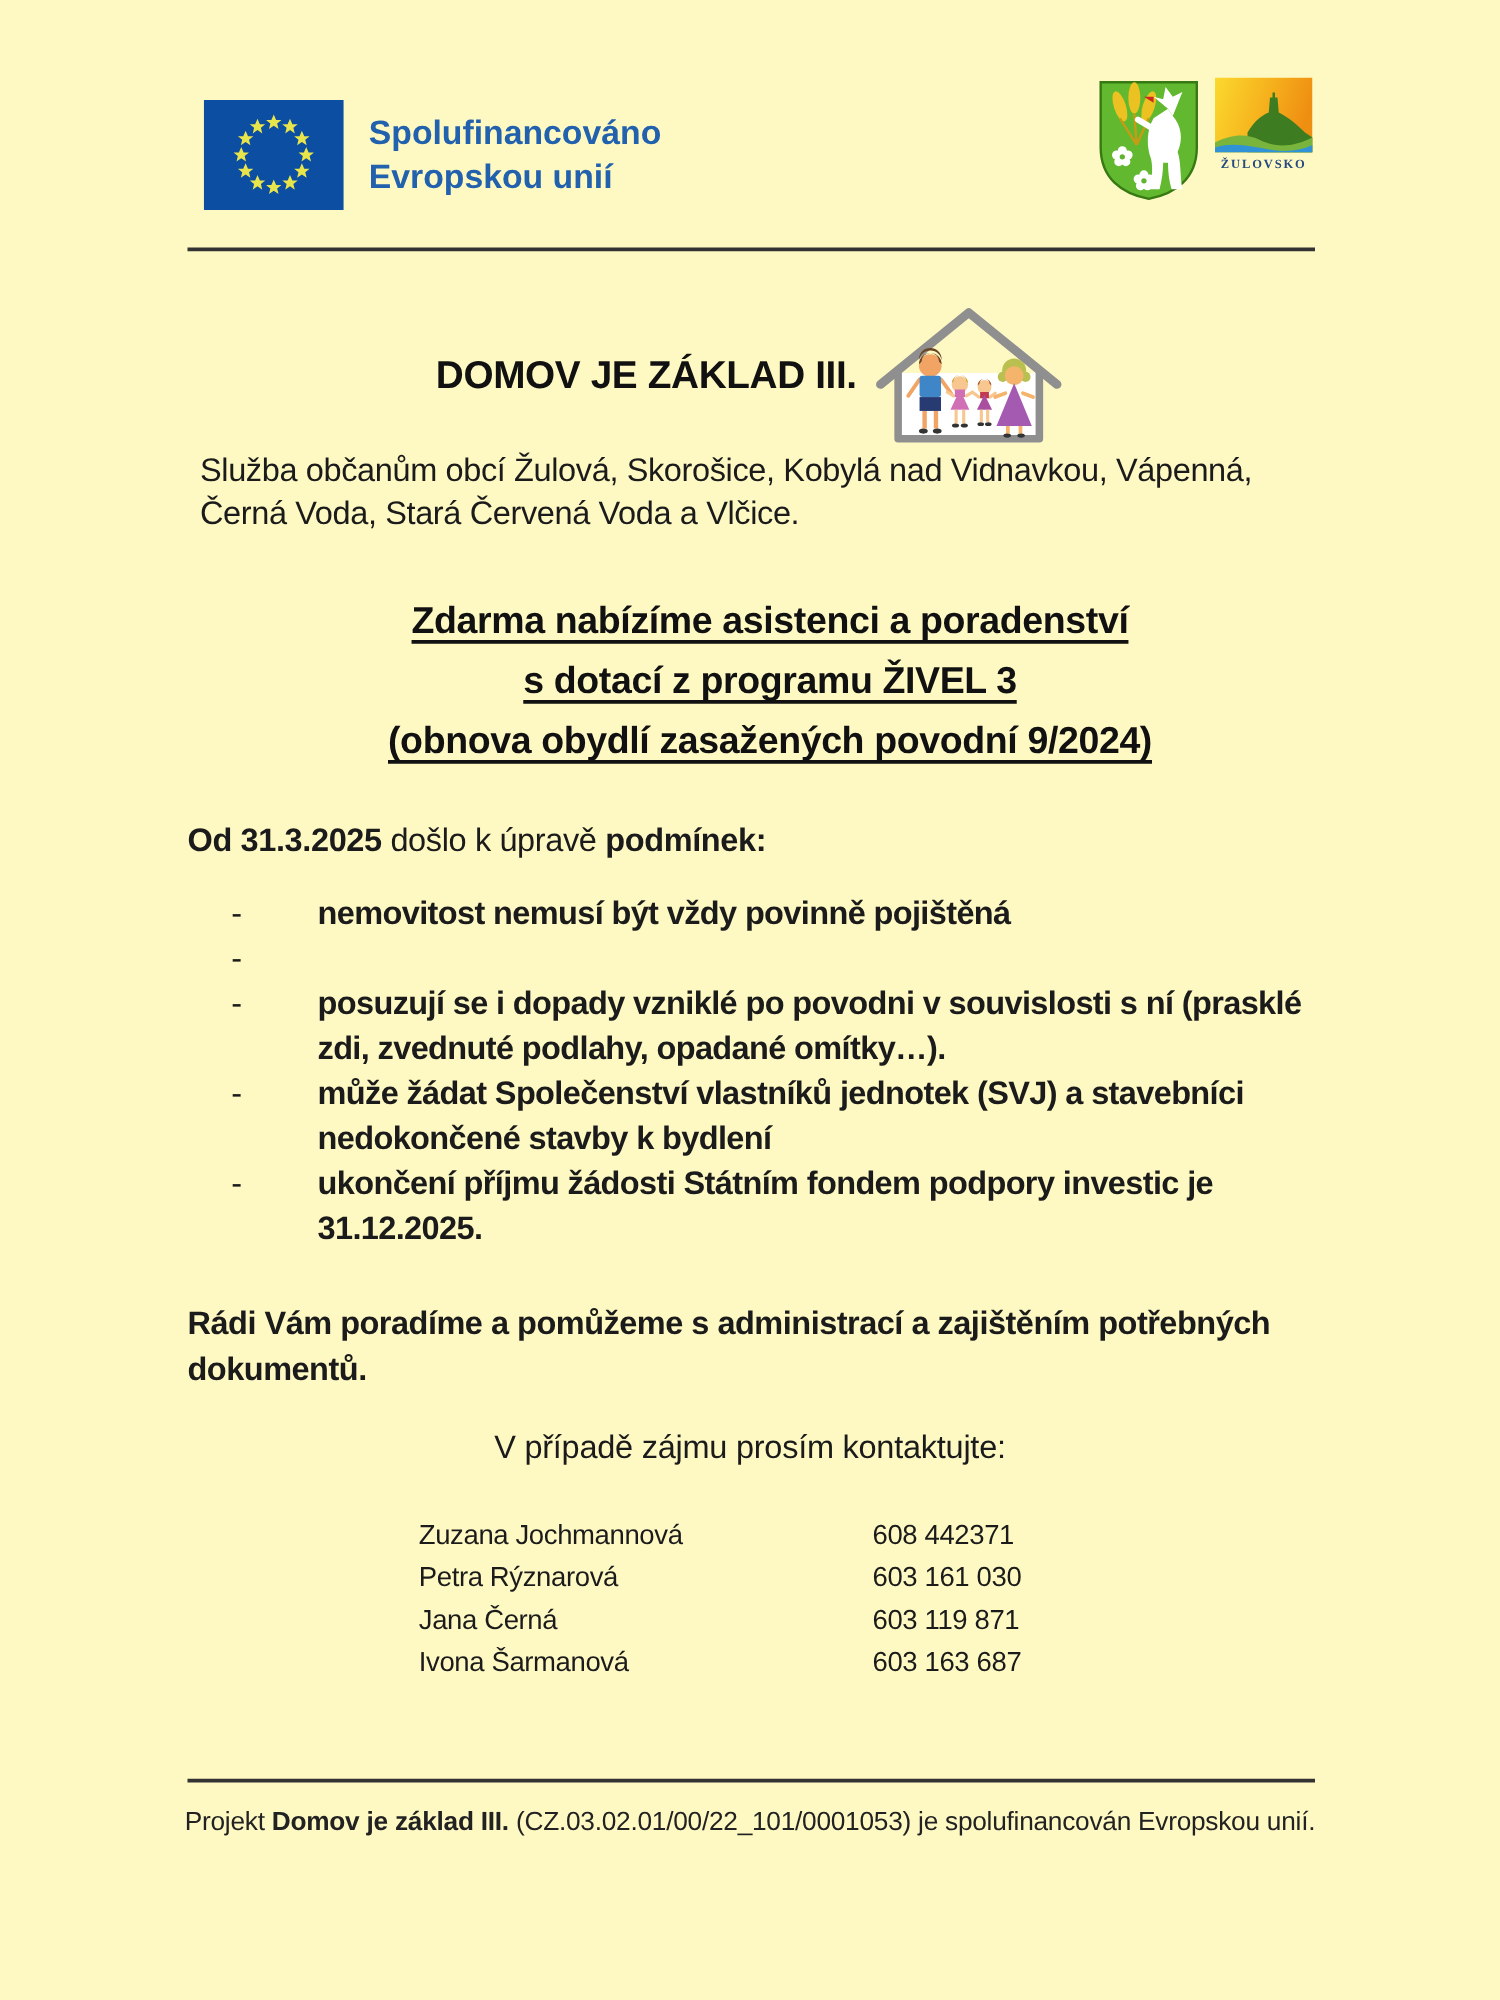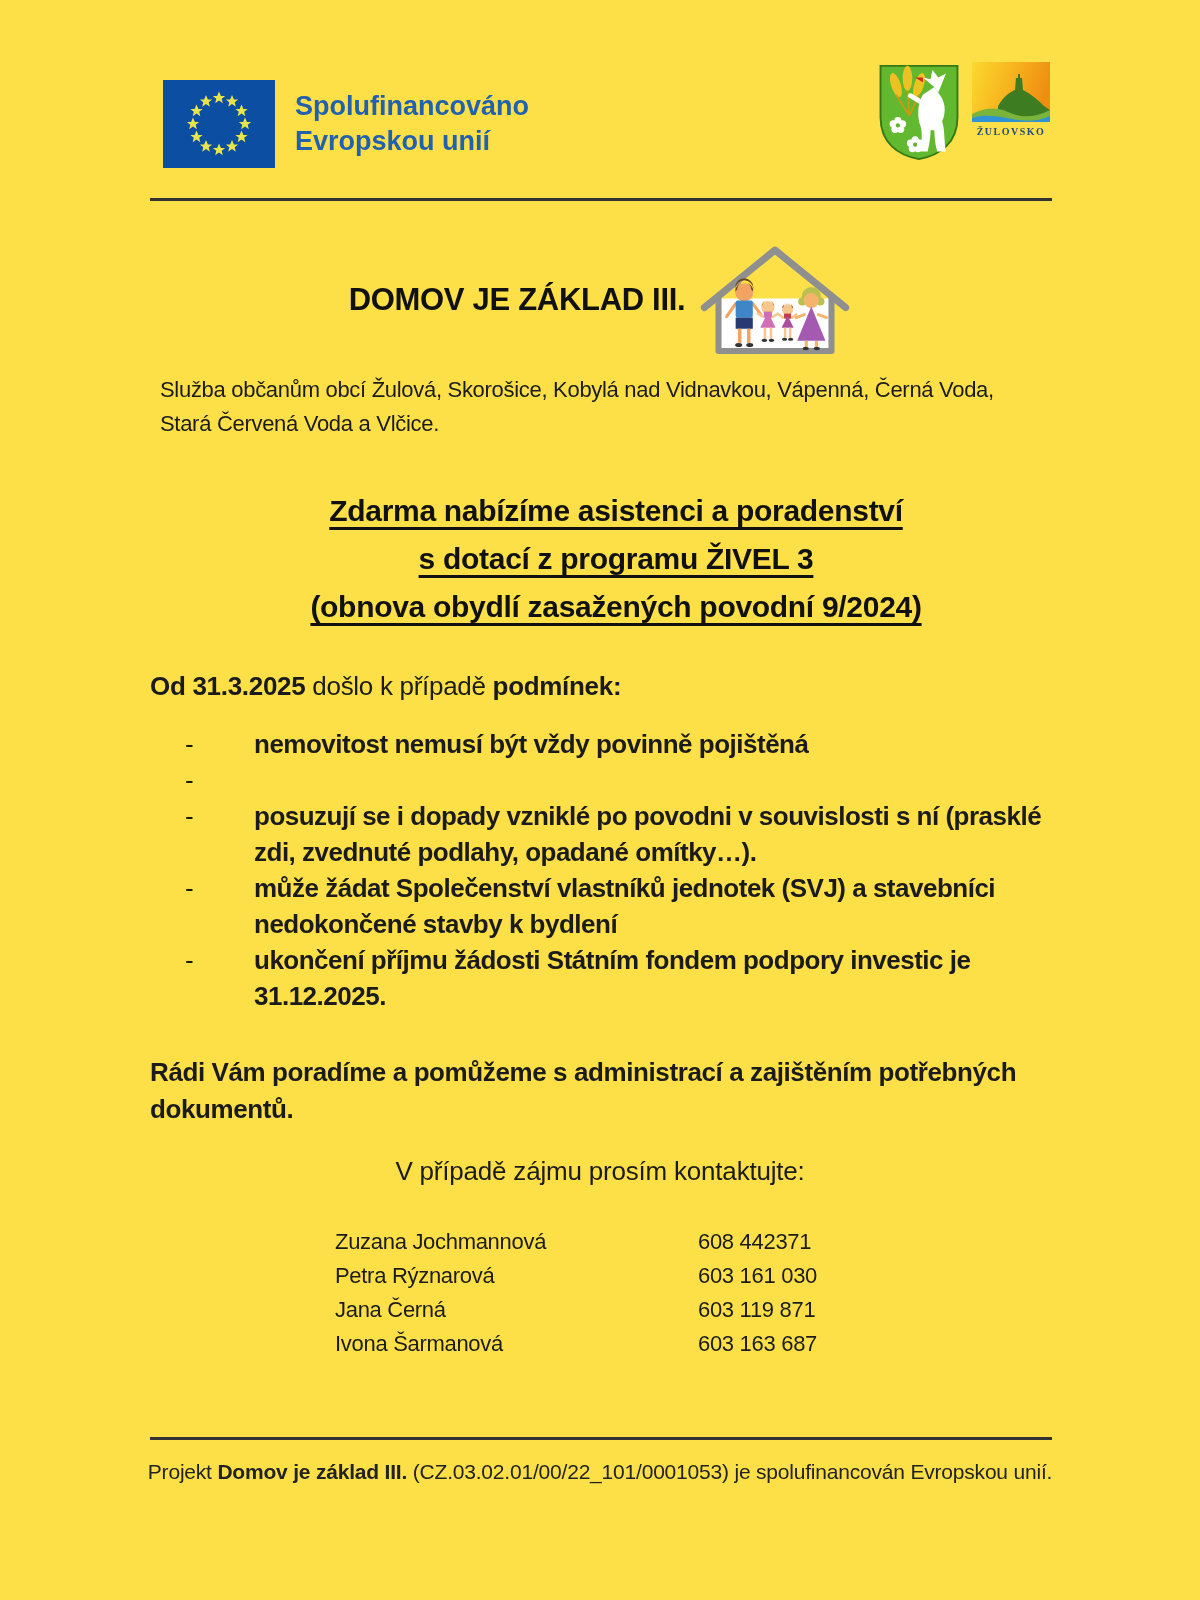--- a/index.html
+++ b/index.html
@@ -1,17 +1,17 @@
 <!DOCTYPE html>
 <html lang="cs"><head>
 <meta charset="utf-8">
 <style>
   html,body{margin:0;padding:0;background:#ffffff;}
   .page{
-    width:1200px;height:1600px;background:#fde047;position:relative;
+    width:1200px;height:1600px;background:#fef9c3;position:relative;
     font-family:"Liberation Sans","DejaVu Sans",sans-serif;
     color:#1b1b1b;overflow:hidden;box-sizing:border-box;
   }
 
   
   .header{display:flex;justify-content:space-between;align-items:flex-start;
           padding:62px 150px 0 163px;}
   .eu-block{display:flex;align-items:center;margin-top:18px;}
   .eu-flag{width:112px;height:88px;display:block;}
   .eu-text{margin-left:20px;font-size:27px;font-weight:700;color:#2161ad;line-height:1.3;}
@@ -23,21 +23,21 @@
              letter-spacing:1.5px;color:#264a80;margin-top:4px;font-weight:600;}
 
   .divider{border:none;border-top:3px solid #333;margin:30px 148px 0 150px;}
 
   
   .title-row{display:flex;justify-content:center;align-items:center;margin-top:42px;gap:14px;}
   .doc-title{font-size:31px;font-weight:700;letter-spacing:-0.3px;color:#111;}
   .house{width:152px;height:114px;display:block;}
 
   
-  .intro{margin:16px auto 0;width:880px;font-size:22px;line-height:34px;letter-spacing:-0.3px;}
+  .intro{margin:2px auto 0;width:880px;font-size:26px;line-height:34px;letter-spacing:-0.3px;}
 
   
   .offer{margin-top:46px;text-align:center;font-weight:700;font-size:30px;line-height:48px;
          letter-spacing:-0.3px;color:#111;}
   .offer div{text-decoration:underline;text-decoration-thickness:2.5px;text-underline-offset:6px;padding-left:32px;}
 
   
   .lead{margin:40px auto 0;width:900px;font-size:26px;letter-spacing:-0.3px;}
   .b{font-weight:700;}
   .bullets{margin:24px auto 0;width:900px;}
@@ -216,21 +216,21 @@
   </div>
 
   <p class="intro">Služba občanům obcí Žulová, Skorošice, Kobylá nad Vidnavkou, Vápenná, Černá Voda, Stará Červená Voda a Vlčice.</p>
 
   <div class="offer">
     <div>Zdarma nabízíme asistenci a poradenství</div>
     <div>s dotací z programu ŽIVEL 3</div>
     <div>(obnova obydlí zasažených povodní 9/2024)</div>
   </div>
 
-  <div class="lead"><span class="b">Od 31.3.2025</span><span> došlo k případě </span><span class="b">podmínek:</span></div>
+  <div class="lead"><span class="b">Od 31.3.2025</span><span> došlo k úpravě </span><span class="b">podmínek:</span></div>
 
   <div class="bullets">
     <div class="bullet">
       <span class="dash">-</span>
       <span class="txt">nemovitost nemusí být vždy povinně pojištěná</span>
     </div>
     <div class="bullet">
       <span class="dash">-</span>
     </div>
     <div class="bullet">

